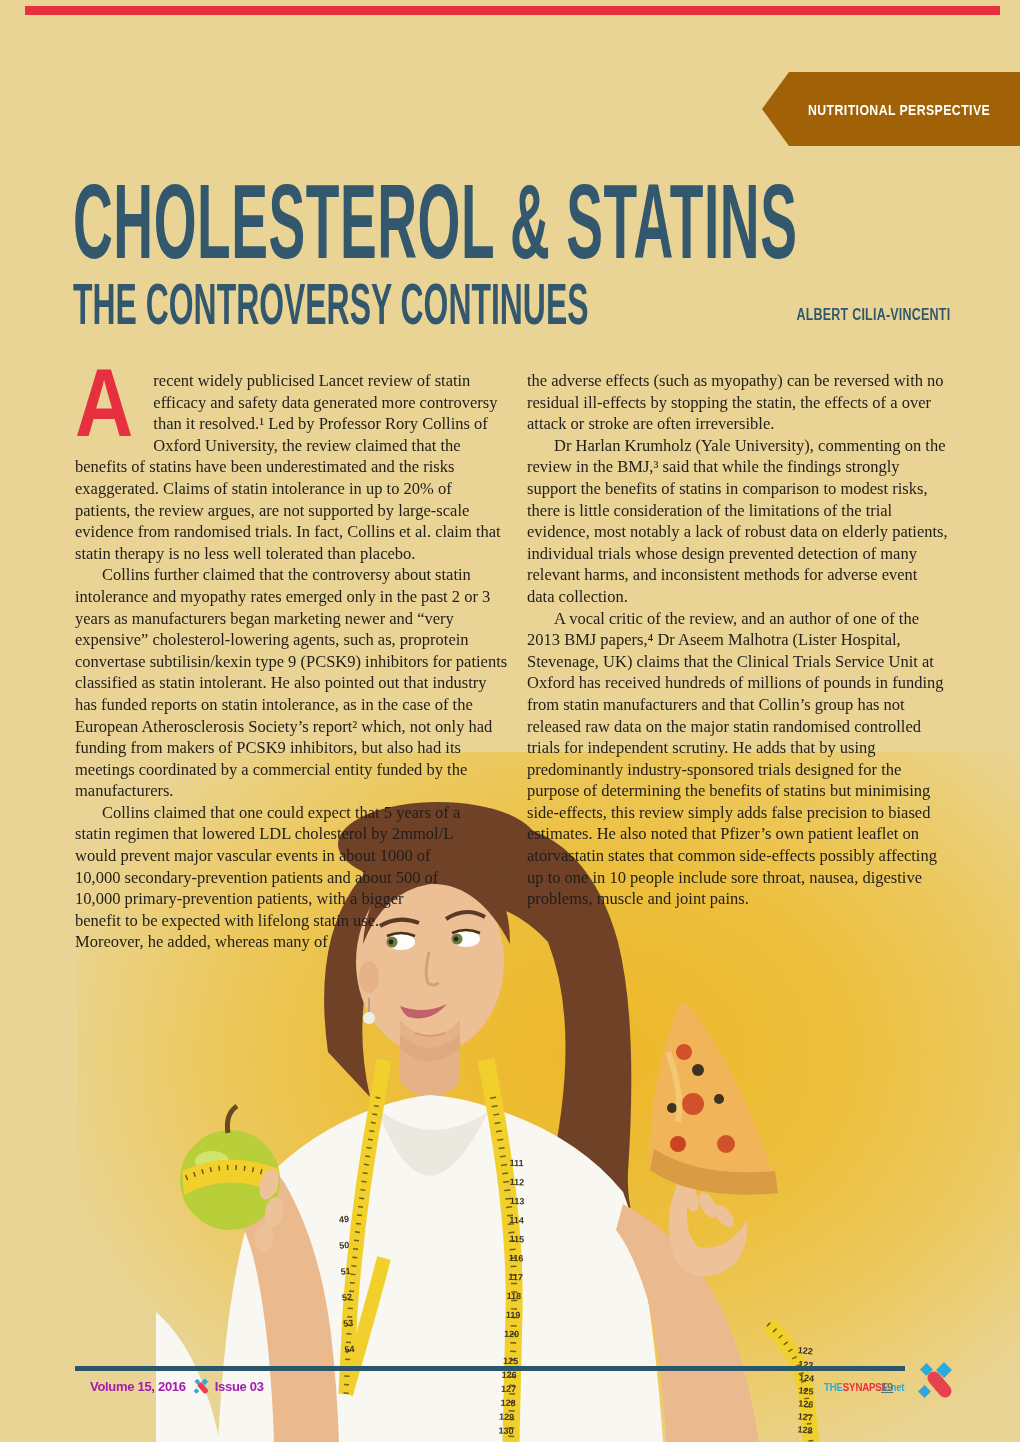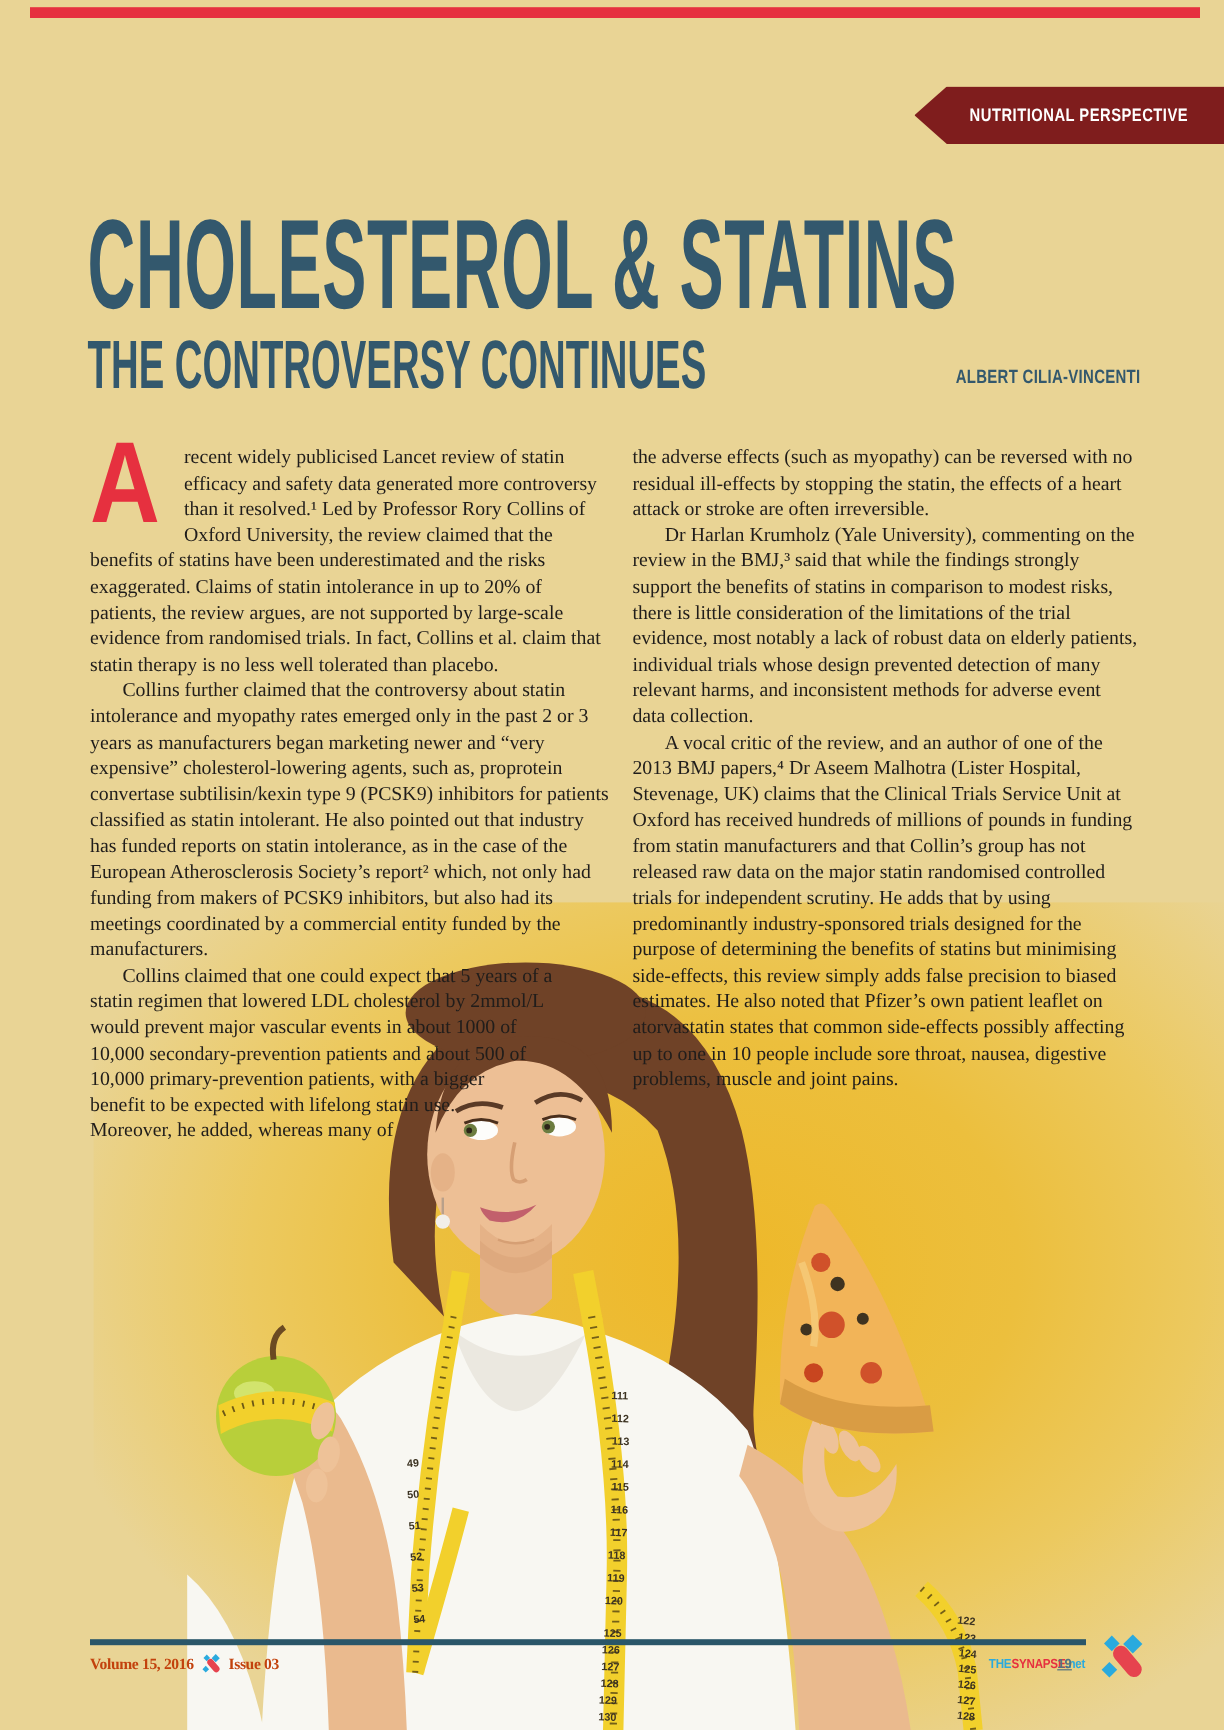--- a/index.html
+++ b/index.html
@@ -6,22 +6,22 @@
   #page {
     position:relative; width:1020px; height:1442px;
     background:#e9d495; overflow:hidden;
     font-family:"Liberation Sans", sans-serif;
   }
   
   .topbar { position:absolute; left:25px; top:6px; width:975px; height:9px; background:#e6303f; z-index:4; }
 
   
   .badge {
-    position:absolute; right:0; top:72px; width:258px; height:48px;
-    background:#7f1d1d; color:#ffffff; display:flex; align-items:center; z-index:4;
+    position:absolute; right:0; top:72px; width:258px; height:74px;
+    background:#a16207; color:#ffffff; display:flex; align-items:center; z-index:4;
     clip-path:polygon(0 50%, 27px 0, 100% 0, 100% 100%, 27px 100%);
   }
   .badge span {
     font-weight:bold; font-size:15px; letter-spacing:.5px; white-space:nowrap;
     transform:scaleX(.82); transform-origin:left center; margin-left:46px;
   }
 
   
   .t1 {
     position:absolute; left:73px; top:168px; z-index:3;
@@ -63,22 +63,22 @@
   .photo {
     position:absolute; left:78px; top:752px; width:942px; height:690px; z-index:1;
     background:radial-gradient(ellipse 640px 500px at 56% 44%,
       #eeb829 0%, #ecbf3d 38%, #ecc95f 62%, #e9d495 90%);
   }
   .photo svg { position:absolute; left:0; top:0; }
   .tapeNum { font-family:"Liberation Sans",sans-serif; font-size:9px; font-weight:bold; fill:#3c3322; text-anchor:middle; }
 
   
   .rule   { position:absolute; left:75px; top:1366px; width:830px; height:5px; background:#2a5669; z-index:3; }
-  .f-left { position:absolute; left:75px; top:1378px; z-index:3; display:flex; align-items:center; gap:6px;
-            color:#c2410c; font-weight:bold; font-size:13px; letter-spacing:-.3px;font-family:Liberation Serif, serif; }
+  .f-left { position:absolute; left:90px; top:1378px; z-index:3; display:flex; align-items:center; gap:6px;
+            color:#a21caf; font-weight:bold; font-size:13px; letter-spacing:-.3px; }
   .f-site { position:absolute; left:824px; top:1381px; z-index:3; font-weight:bold; font-size:11px;
             letter-spacing:-.2px; transform:scaleX(.88); transform-origin:left top; white-space:nowrap; }
   .c-cyan { color:#2aaade; } .c-red { color:#e6303f; }
   .pageno { position:absolute; left:881px; top:1381px; z-index:3; font-size:11px; font-weight:bold; color:#54727f;text-decoration:underline; }
   .logo-big { position:absolute; left:914px; top:1361px; z-index:3; }
 </style>
 </head>
 <body>
 
 <div id="page">
@@ -202,21 +202,21 @@
     </svg>
   </div>
 
   <div class="col col-left">
     <p><span class="dropcap">A</span><span>recent widely publicised Lancet review of statin efficacy and safety data generated more controversy than it resolved.¹ Led by Professor Rory Collins of Oxford University, the review claimed that the benefits of statins have been underestimated and the risks exaggerated. Claims of statin intolerance in up to 20% of patients, the review argues, are not supported by large-scale evidence from randomised trials. In fact, Collins et al. claim that statin therapy is no less well tolerated than placebo.</span></p>
     <p><span>Collins further claimed that the controversy about statin intolerance and myopathy rates emerged only in the past 2 or 3 years as manufacturers began marketing newer and “very expensive” cholesterol-lowering agents, such as, proprotein convertase subtilisin/kexin type 9 (PCSK9) inhibitors for patients classified as statin intolerant. He also pointed out that industry has funded reports on statin intolerance, as in the case of the European Atherosclerosis Society’s report² which, not only had funding from makers of PCSK9 inhibitors, but also had its meetings coordinated by a commercial entity funded by the manufacturers.</span></p>
     <p><span class="wrapR"></span><span>Collins claimed that one could expect that 5 years of a statin regimen that lowered LDL cholesterol by 2mmol/L would prevent major vascular events in about 1000 of 10,000 secondary-prevention patients and about 500 of 10,000 primary-prevention patients, with a bigger benefit to be expected with lifelong statin use. Moreover, he added, whereas many of</span></p>
   </div>
 
   <div class="col col-right">
-    <p><span>the adverse effects (such as myopathy) can be reversed with no residual ill-effects by stopping the statin, the effects of a heart attack or stroke are often irreversible.</span></p>
+    <p><span>the adverse effects (such as myopathy) can be reversed with no residual ill-effects by stopping the statin, the effects of a over attack or stroke are often irreversible.</span></p>
     <p><span>Dr Harlan Krumholz (Yale University), commenting on the review in the BMJ,³ said that while the findings strongly support the benefits of statins in comparison to modest risks, there is little consideration of the limitations of the trial evidence, most notably a lack of robust data on elderly patients, individual trials whose design prevented detection of many relevant harms, and inconsistent methods for adverse event data collection.</span></p>
     <p><span class="wrapL"></span><span>A vocal critic of the review, and an author of one of the 2013 BMJ papers,⁴ Dr Aseem Malhotra (Lister Hospital, Stevenage, UK) claims that the Clinical Trials Service Unit at Oxford has received hundreds of millions of pounds in funding from statin manufacturers and that Collin’s group has not released raw data on the major statin randomised controlled trials for independent scrutiny. He adds that by using predominantly industry-sponsored trials designed for the purpose of determining the benefits of statins but minimising side-effects, this review simply adds false precision to biased estimates. He also noted that Pfizer’s own patient leaflet on atorvastatin states that common side-effects possibly affecting up to one in 10 people include sore throat, nausea, digestive problems, muscle and joint pains.</span></p>
   </div>
 
   <div class="rule"></div>
 
   <div class="f-left">
     <span>Volume 15, 2016</span>
     <svg width="17" height="17" viewBox="0 0 40 40">
       <path d="M12.5 2 L19 8.5 L12.5 15 L6 8.5 Z" fill="#2aaade"></path>

